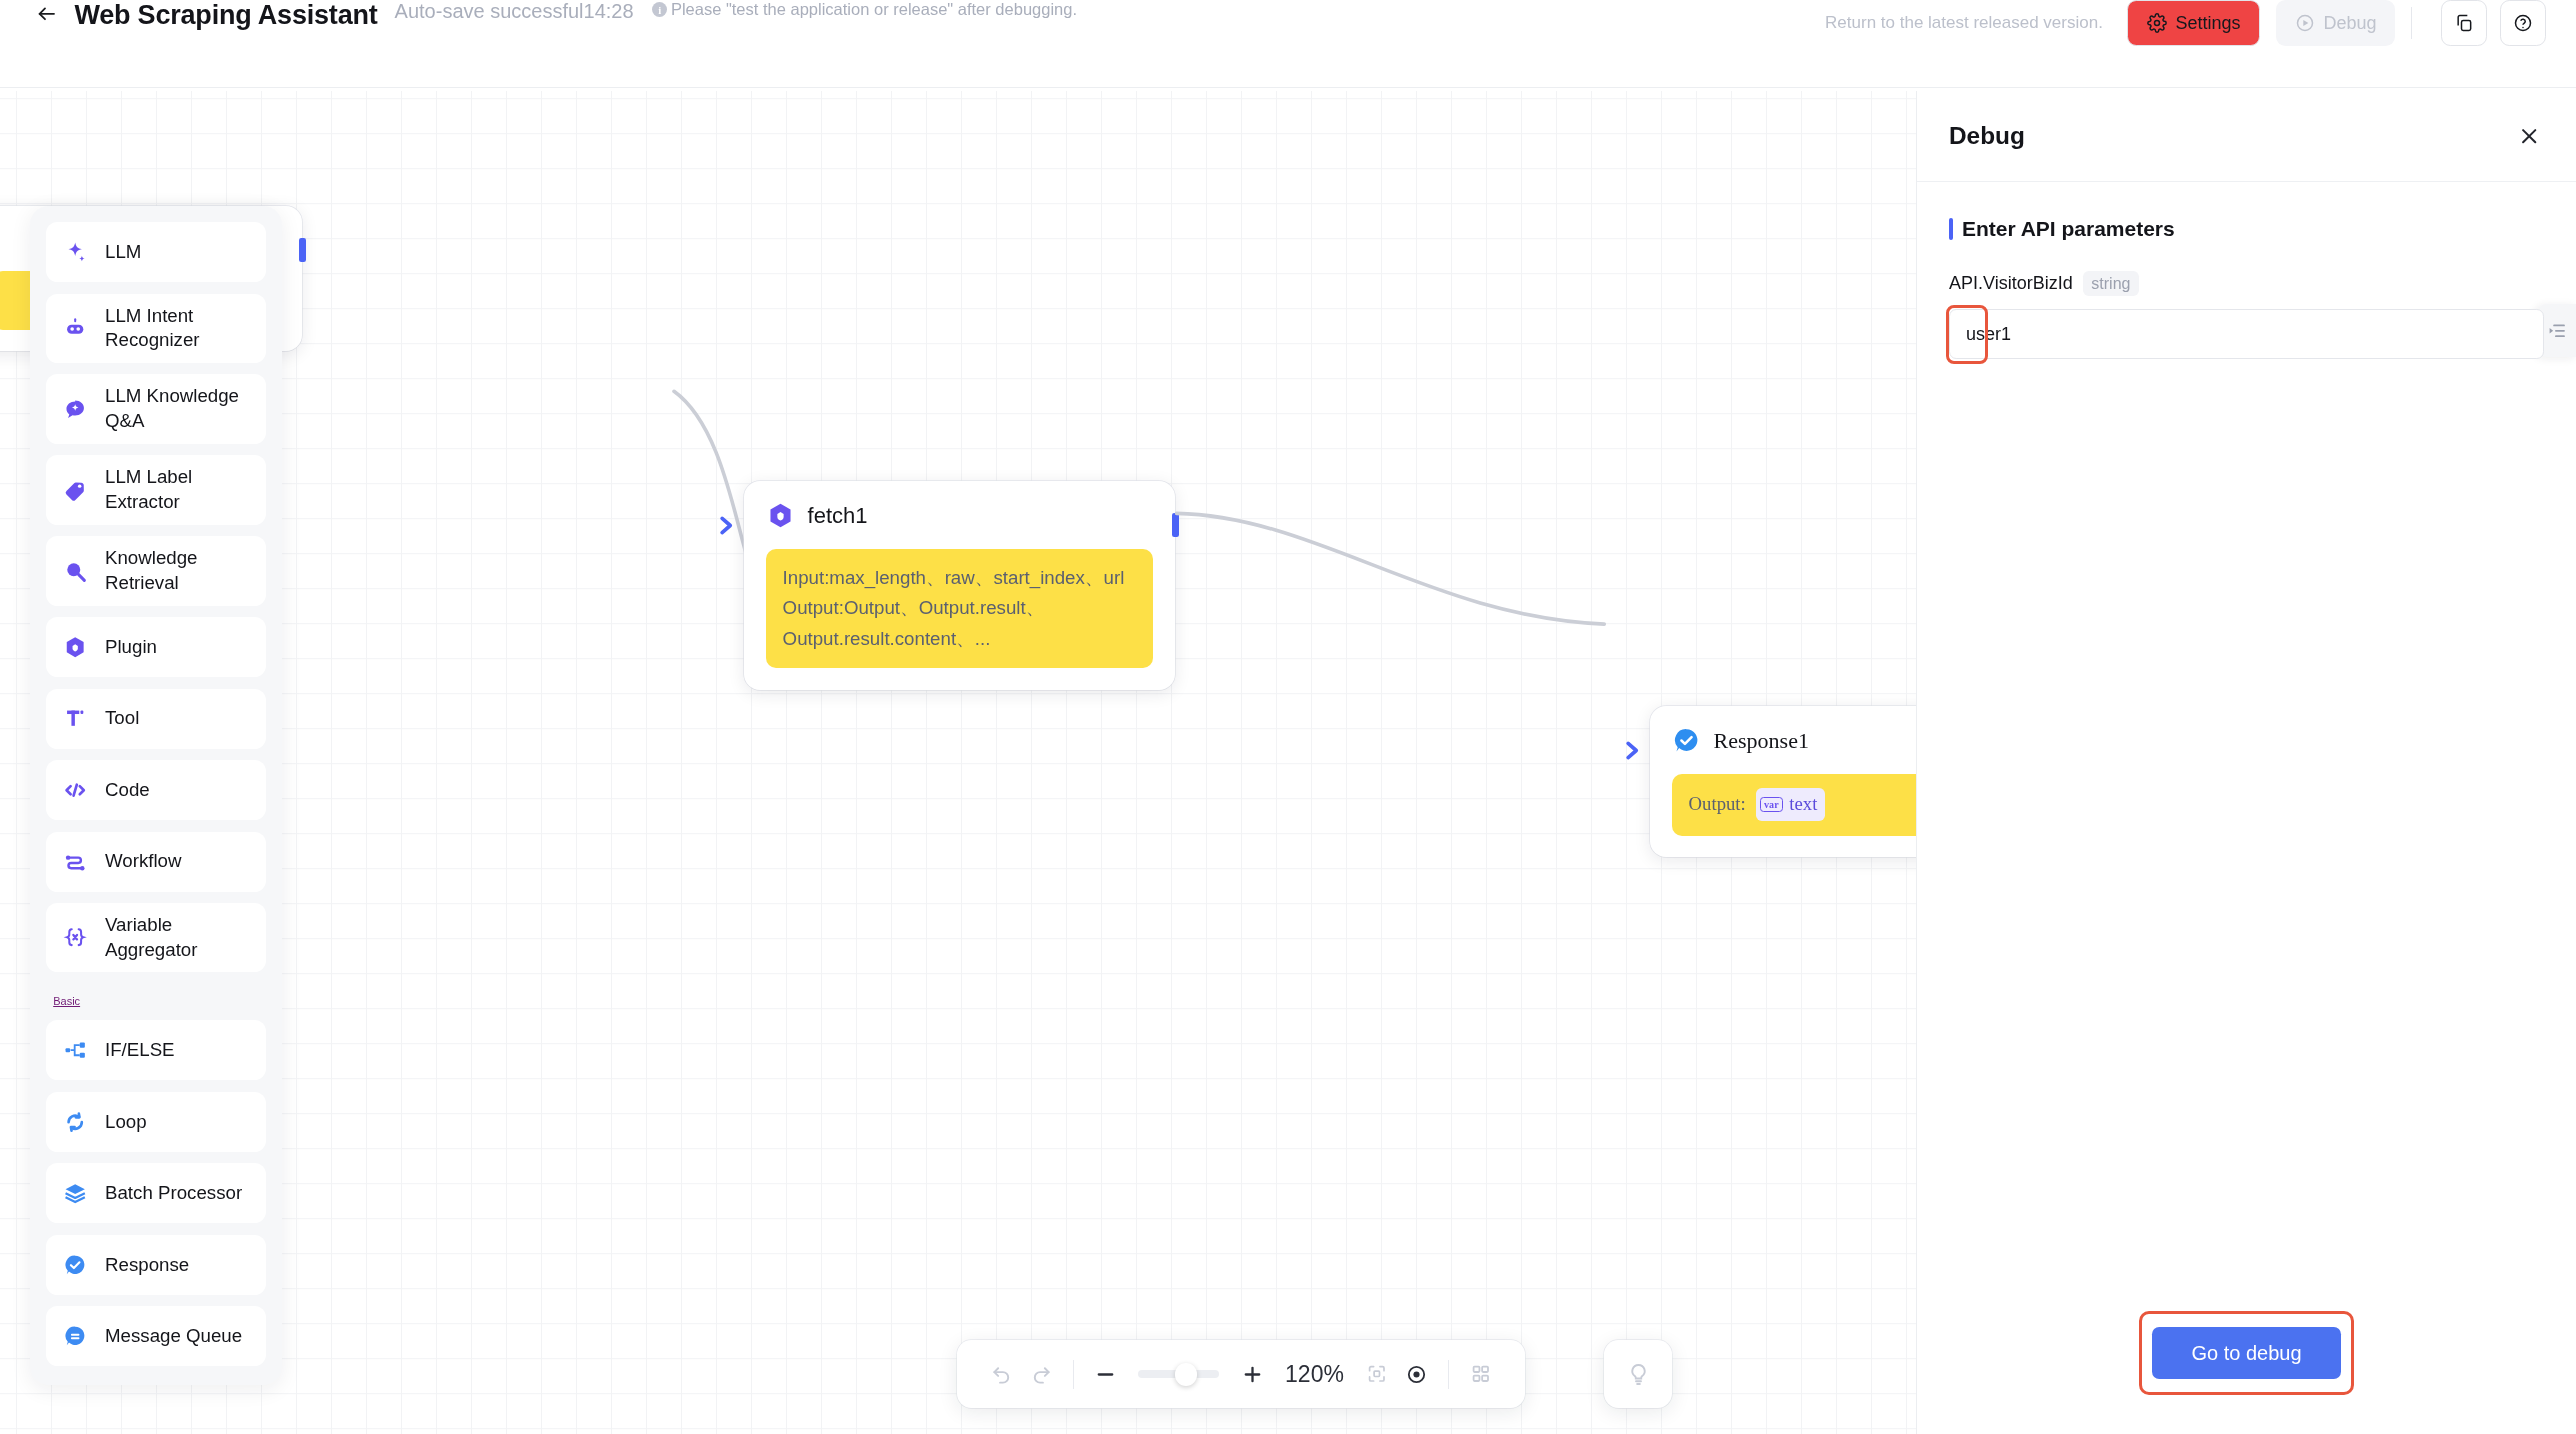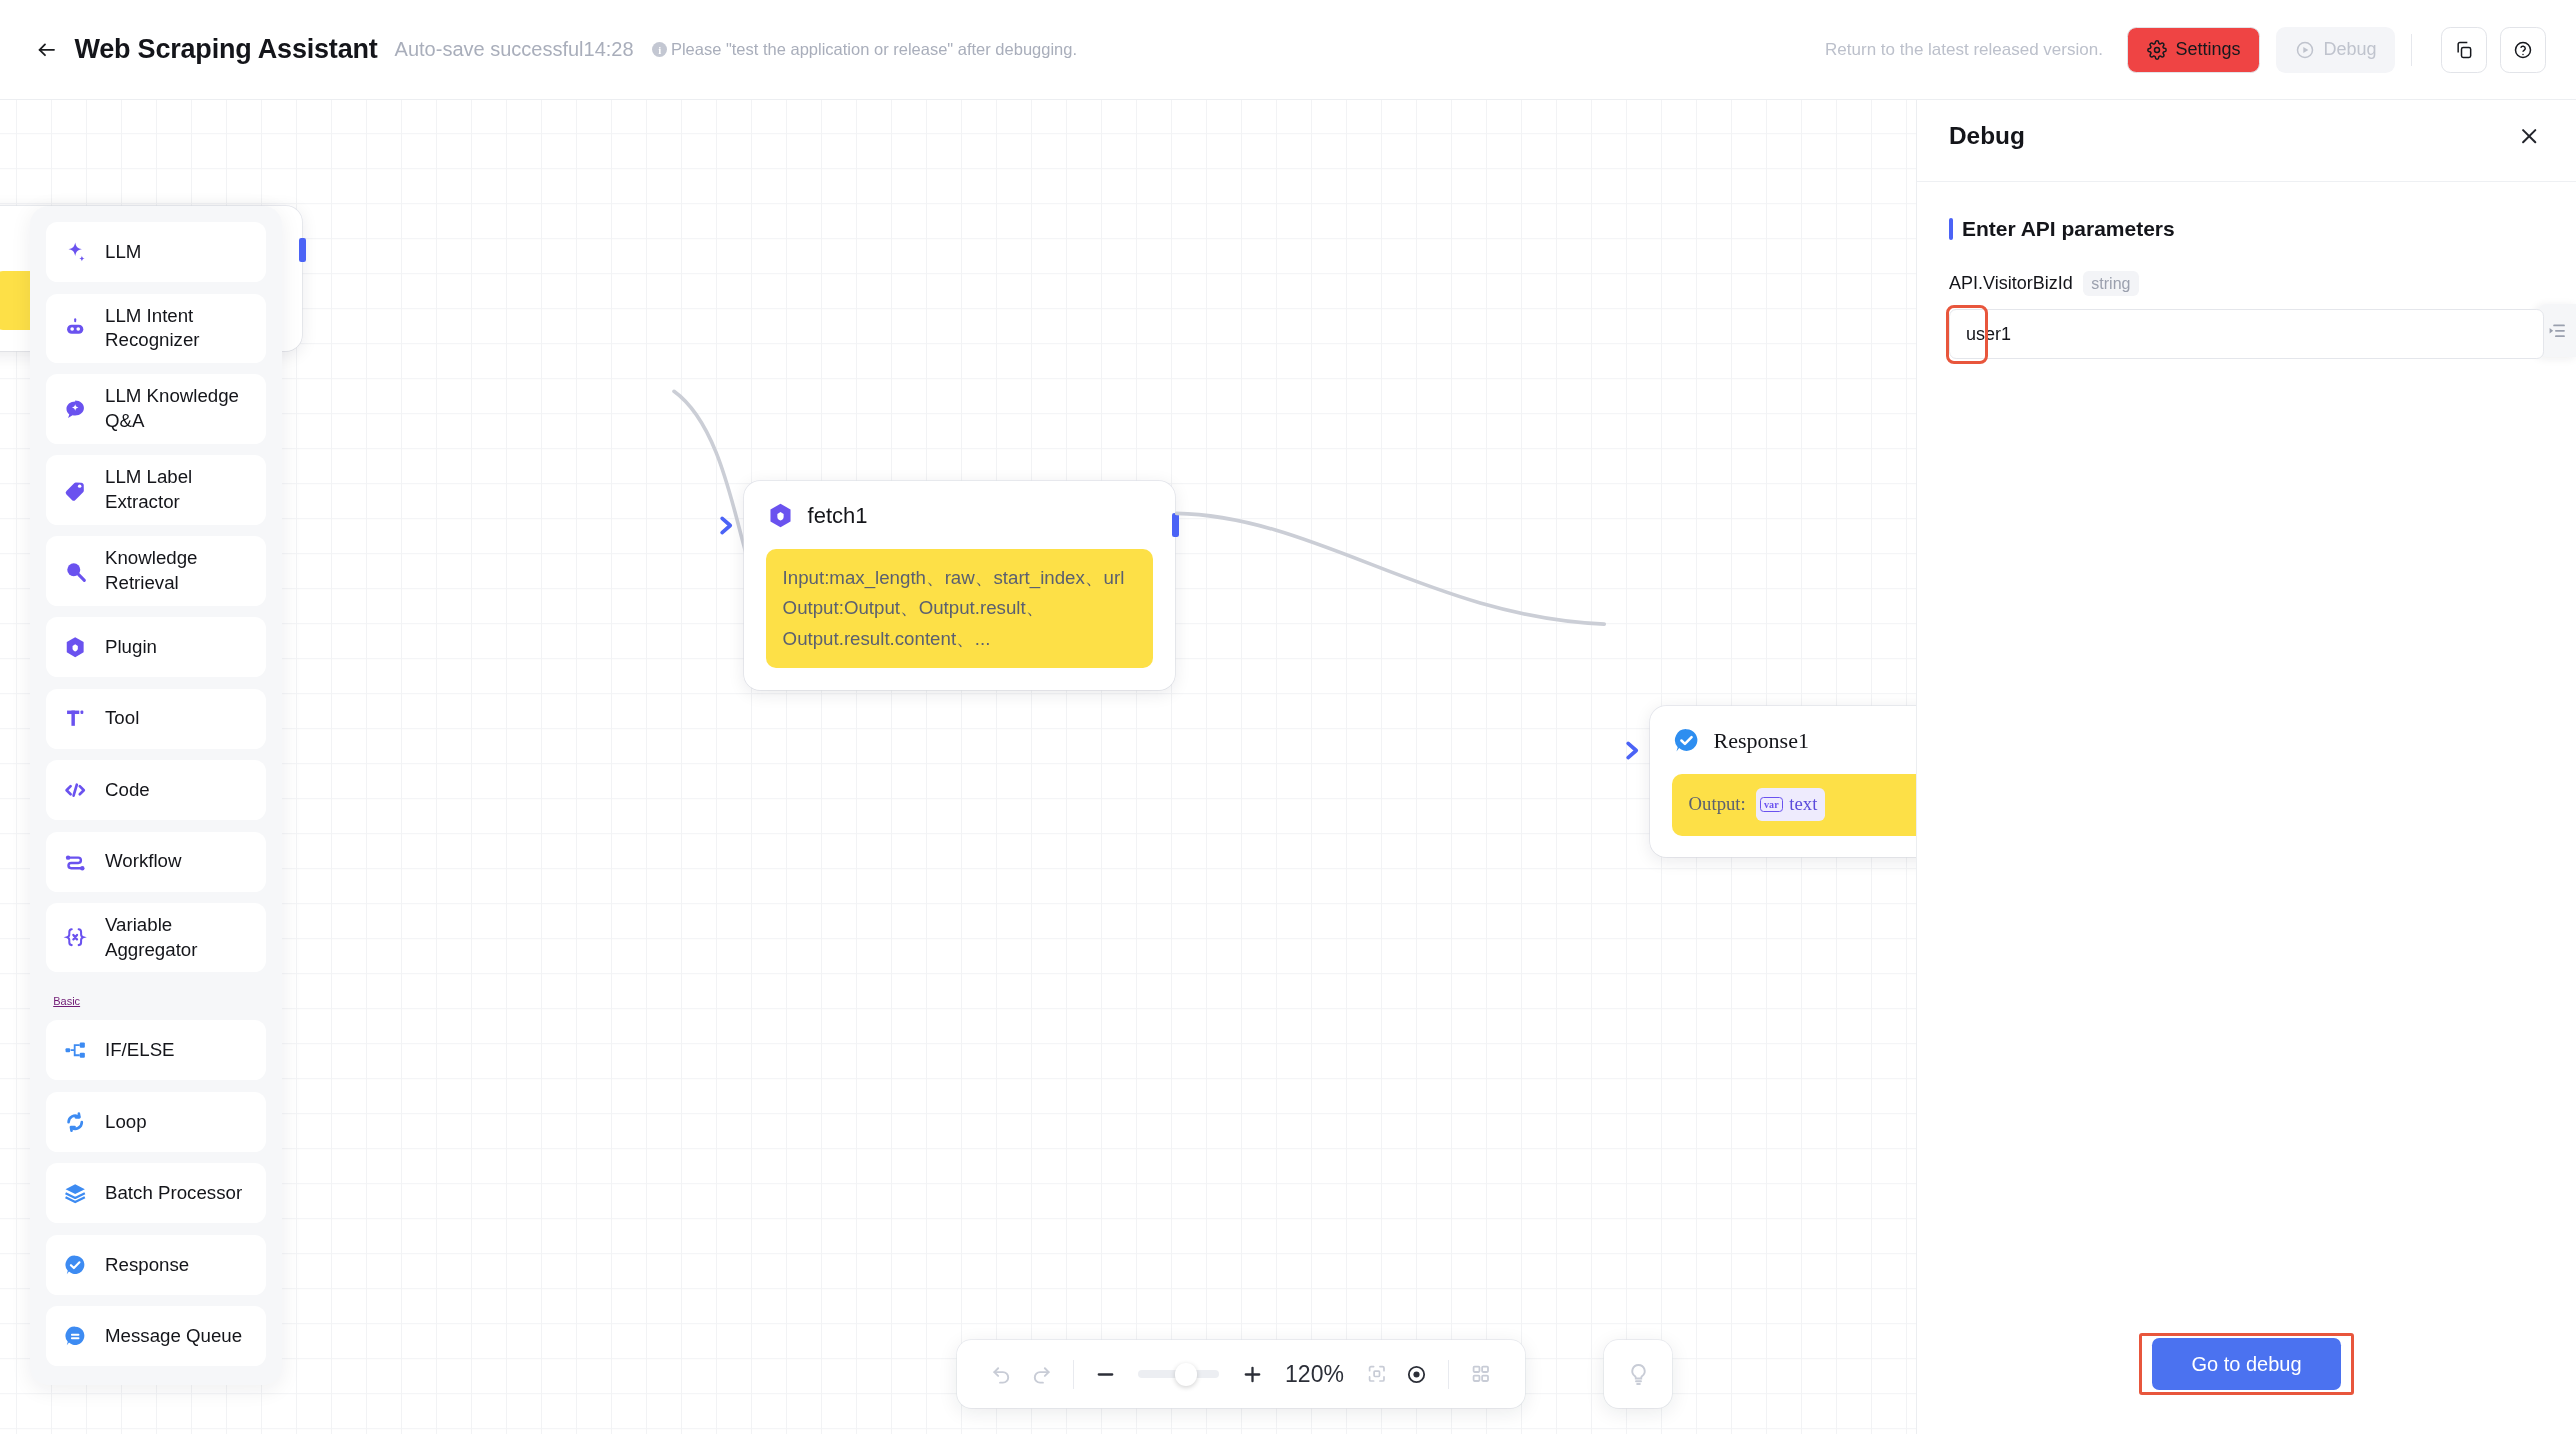--- a/index.html
+++ b/index.html
@@ -6,24 +6,24 @@
   html, body {
     width: 2576px; height: 1435px;
     font-family: "Liberation Sans", sans-serif;
     background: #ffffff;
     overflow: hidden;
   }
   #app { position: relative; width: 2576px; height: 1435px; }
 
   
   .header {
-    position: absolute; top: 0; left: 0; right: 0; height: 100px;
+    position: absolute; top: 0; left: 0; right: 0; height: 88px;
     background: #ffffff;
     border-bottom: 0.7px solid #eceef1;
-    display: flex; align-items: center;
+    display: flex; align-items: flex-start;
     padding: 0 30px 0 33px;
     z-index: 40;
   }
   .back-arrow {
     width: 27px; height: 27px; flex: 0 0 auto;
     display: flex; align-items: center; justify-content: center;
     color: #1b1c1f; cursor: pointer; margin-right: 14.4px;
   }
   .app-title {
     font-size: 27px; font-weight: 700; color: #14151a;
@@ -172,21 +172,21 @@
     position: absolute; left: -2.9px; top: -4.3px; width: 42px; height: 59px;
     border: 3.6px solid #e8563c; border-radius: 8px; pointer-events: none;
   }
   .collapse-tab {
     position: absolute; right: 0; top: 122px; width: 39px; height: 53px;
     background: #f5f6f8; border-radius: 10px 0 0 10px;
     display: flex; align-items: center; justify-content: center; cursor: pointer;
     color: #9aa0ae; box-shadow: -2.2px 1.4px 8.6px rgba(22,28,45,.07);
   }
   .dp-footer { padding: 0 32px 40px 32px; display: flex; justify-content: center; }
-  .go-debug-hl { border: 3.6px solid #e8563c; border-radius: 3px; padding: 2px 10px; }
+  .go-debug-hl { border: 3.6px solid #e8563c; border-radius: 10px; padding: 13px 10px; }
   .go-debug {
     background: #4b72f0; color: #fff; border: none; border-radius: 7.2px;
     height: 52px; padding: 0 39px; font-size: 20px; cursor: pointer;
     font-family: "Liberation Sans", sans-serif;
   }
 </style>
 </head>
 <body>
 
 <div id="app">

